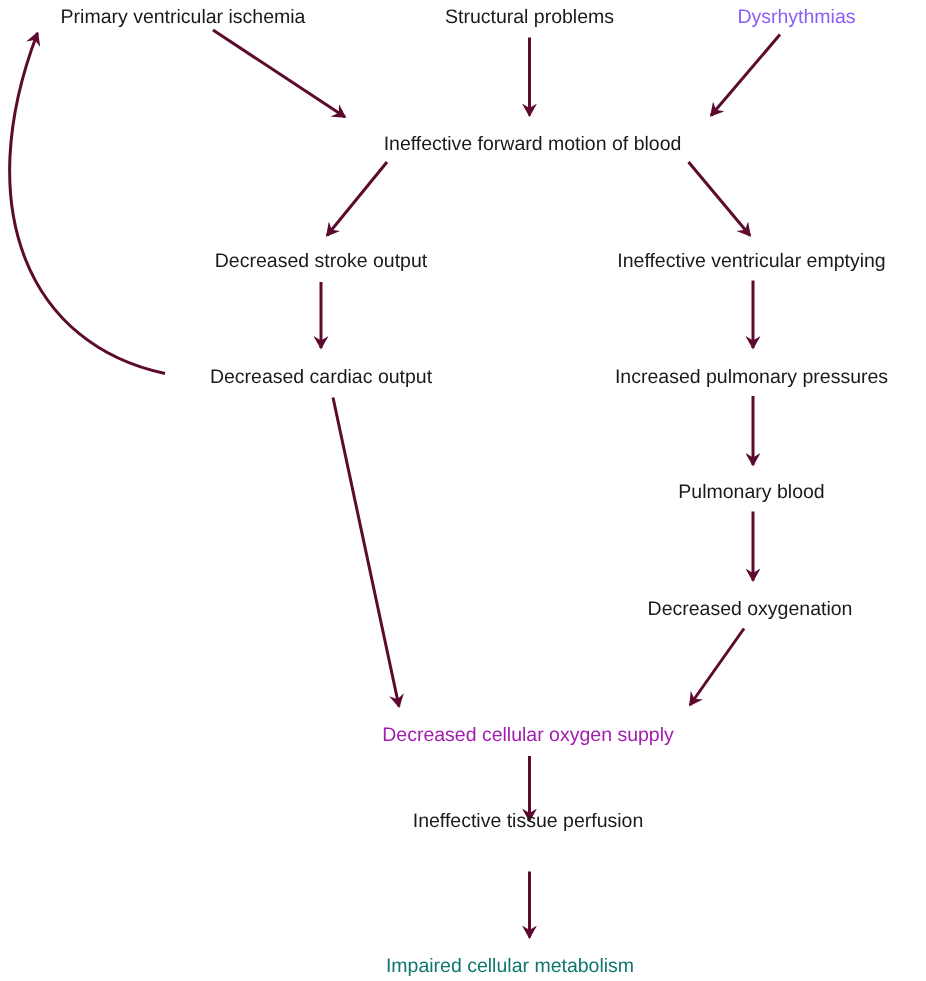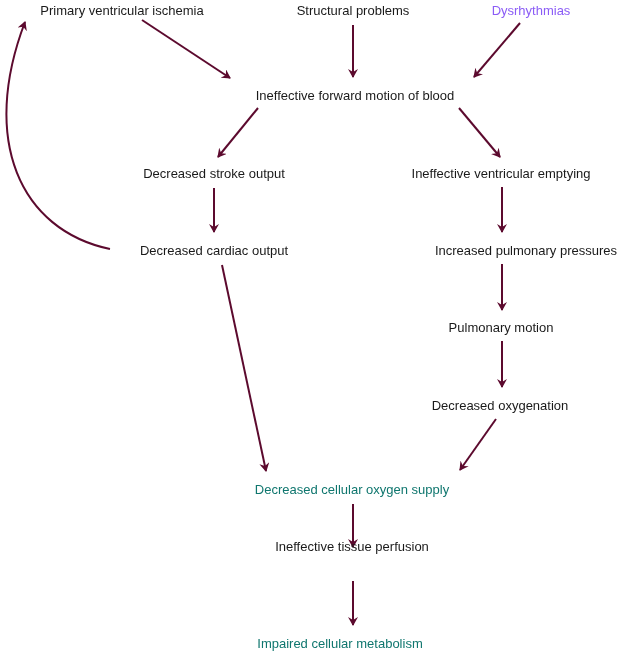--- a/index.html
+++ b/index.html
@@ -36,18 +36,18 @@
   </g>
 </svg>
 
 <div class="node" style="left: 122px; top: 2px; color: rgb(26, 26, 26);">Primary ventricular ischemia</div>
 <div class="node" style="left: 353px; top: 2px; color: rgb(26, 26, 26);">Structural problems</div>
 <div class="node" style="left: 531px; top: 2px; color: #8b5cf6;">Dysrhythmias</div>
 <div class="node" style="left: 355px; top: 87px; color: rgb(26, 26, 26);">Ineffective forward motion of blood</div>
 <div class="node" style="left: 214px; top: 165px; color: rgb(26, 26, 26);">Decreased stroke output</div>
 <div class="node" style="left: 501px; top: 165px; color: rgb(26, 26, 26);">Ineffective ventricular emptying</div>
 <div class="node" style="left: 214px; top: 242px; color: rgb(26, 26, 26);">Decreased cardiac output</div>
-<div class="node" style="left: 526px; top: 242px; color: rgb(26, 26, 26);">Increased pulmonary pressures</div>
-<div class="node" style="left: 501px; top: 319px; color: rgb(26, 26, 26);">Pulmonary motion</div>
+<div class="node" style="left: 501px; top: 242px; color: rgb(26, 26, 26);">Increased pulmonary pressures</div>
+<div class="node" style="left: 501px; top: 319px; color: rgb(26, 26, 26);">Pulmonary blood</div>
 <div class="node" style="left: 500px; top: 397px; color: rgb(26, 26, 26);">Decreased oxygenation</div>
-<div class="node" style="left: 352px; top: 481px; color: #0f766e;">Decreased cellular oxygen supply</div>
+<div class="node" style="left: 352px; top: 481px; color: #a21caf;">Decreased cellular oxygen supply</div>
 <div class="node" style="left: 352px; top: 538px; color: rgb(26, 26, 26);">Ineffective tissue perfusion</div>
 <div class="node" style="left: 340px; top: 635px; color: #0f766e;">Impaired cellular metabolism</div>
 
 </body></html>

